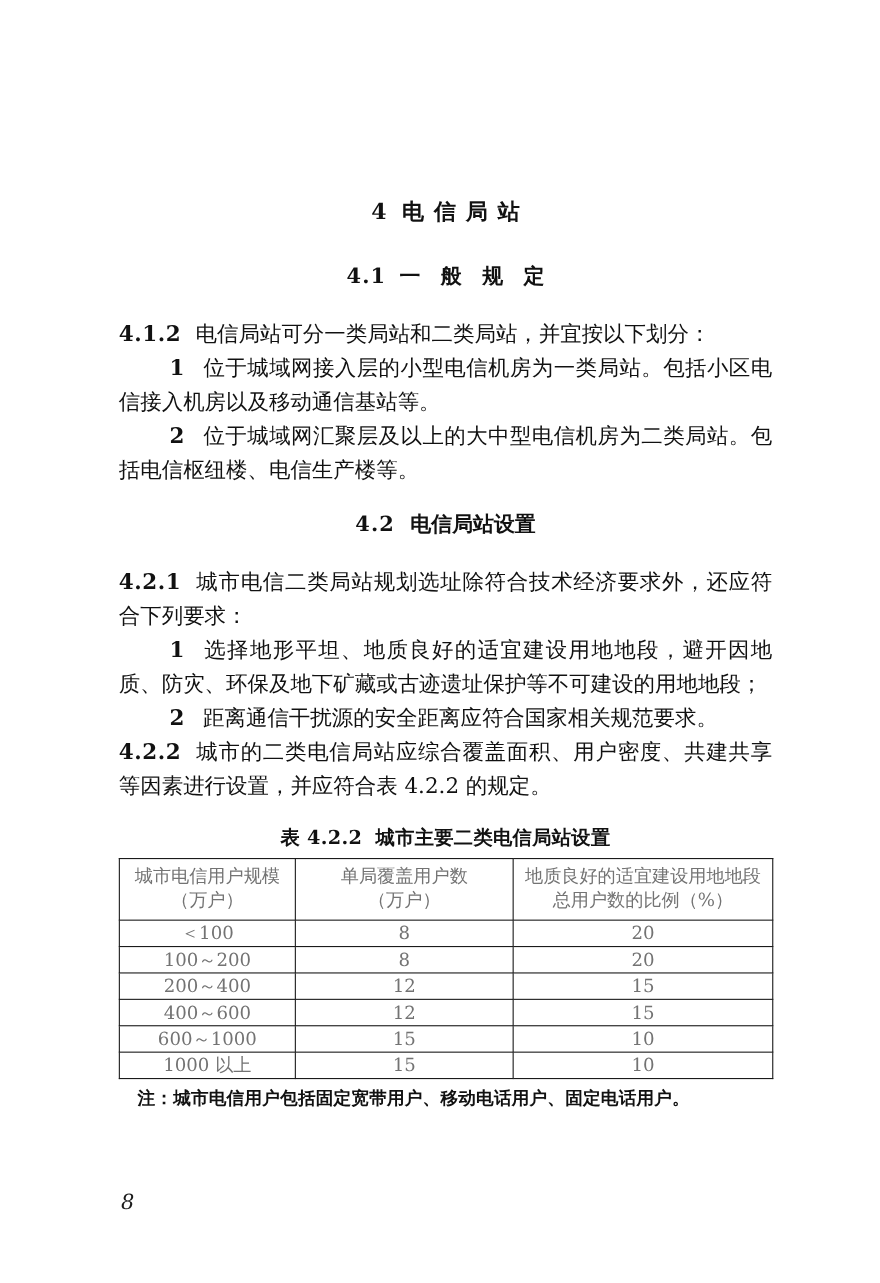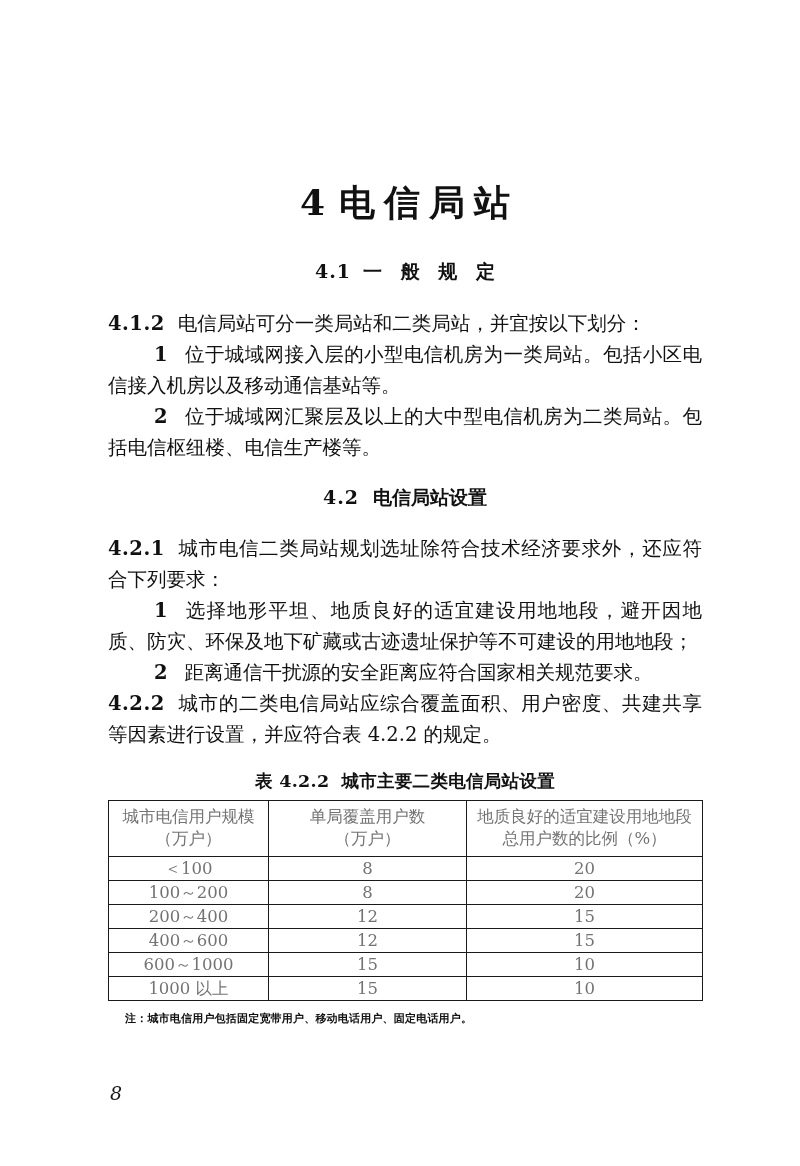--- a/index.html
+++ b/index.html
@@ -28,21 +28,21 @@
   .content {
     position: absolute;
     left: 108px;
     top: 180px;
     width: 594px;
   }
 
   
   .chapter-title {
     text-align: center;
-    font-size: 36px;
+    font-size: 20px;
     font-weight: bold;
     letter-spacing: 9px;
     margin: 0 0 34px 0;
     padding-left: 9px;
     line-height: 1.25;
   }
   .chapter-title .num {
     letter-spacing: 0;
     padding-right: 14px;
   }
@@ -123,21 +123,21 @@
   table.spec tbody td {
     height: 23px;
     line-height: 23px;
     font-size: 16.5px;
   }
   col.c1 { width: 160px; }
   col.c2 { width: 198px; }
   col.c3 { width: 236px; }
 
   .table-note {
-    font-size: 11px;
+    font-size: 16px;
     font-weight: bold;
     margin: 6px 0 0 17px;
     line-height: 24px;
     letter-spacing: 0.2px;
   }
 
   
   .page-number {
     position: absolute;
     left: 110px;

